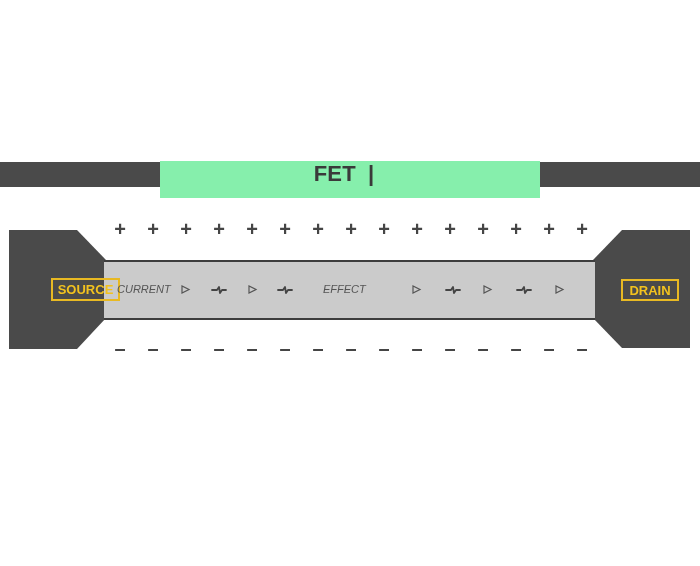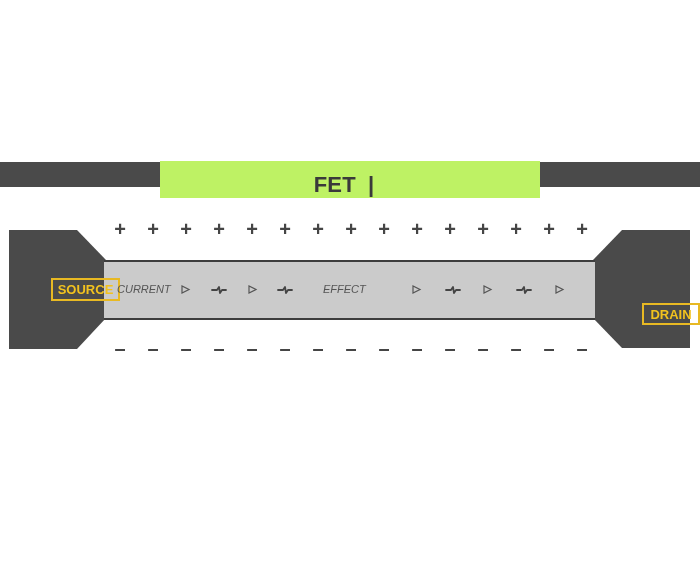--- a/index.html
+++ b/index.html
@@ -1,31 +1,31 @@
 <!DOCTYPE html>
 <html><head>
 <meta charset="utf-8">
 <style>
   html, body { margin: 0; padding: 0; }
   body { width: 700px; height: 566px; background: #ffffff; position: relative; overflow: hidden;
          font-family: "Liberation Sans", "DejaVu Sans", sans-serif; }
   .abs { position: absolute; }
   .top-bar { left: 0; top: 162px; width: 700px; height: 25px; background: #4a4a4a; }
-  .title-box { left: 160px; top: 161px; width: 380px; height: 37px; background: #bef264;
-               display: flex; align-items: flex-end; justify-content: center; color: #3a3a3a;
+  .title-box { left: 160px; top: 161px; width: 380px; height: 37px; background: #86efac;
+               display: flex; align-items: flex-start; justify-content: center; color: #3a3a3a;
                font-size: 22px; letter-spacing: 0.2px; }
   .title-box .abbr { font-weight: bold; }
   .title-box .sep { font-weight: bold; margin: 0 12px; }
   .channel { left: 104px; top: 260px; width: 491px; height: 56px; background: #cbcbcb;
              border-top: 2px solid #3d3d3d; border-bottom: 2px solid #3d3d3d; }
   .terminal-svg { left: 0; top: 0; }
   .label-box { border: 2px solid #e8b923; color: #f2c21e; font-weight: bold; font-size: 13px;
                display: flex; align-items: center; justify-content: center; box-sizing: border-box; }
   .source-label { left: 23px; top: 278px; width: 69px; height: 23px; margin-left: 28px; }
-  .drain-label { left: 642px; top: 279px; width: 58px; height: 22px; margin-top: 24px; }
+  .drain-label { left: 621px; top: 279px; width: 58px; height: 22px; }
   .ch-text { color: #555555; font-size: 11px; top: 283px; font-style: italic; }
   .charge { color: #454545; font-weight: bold; font-size: 20px; width: 20px; text-align: center; line-height: 20px; }
 </style>
 </head>
 <body>
 
 <div class="abs top-bar"></div>
 <div class="abs title-box">
   <span class="abbr">FET</span>
   <span class="sep">|</span>

